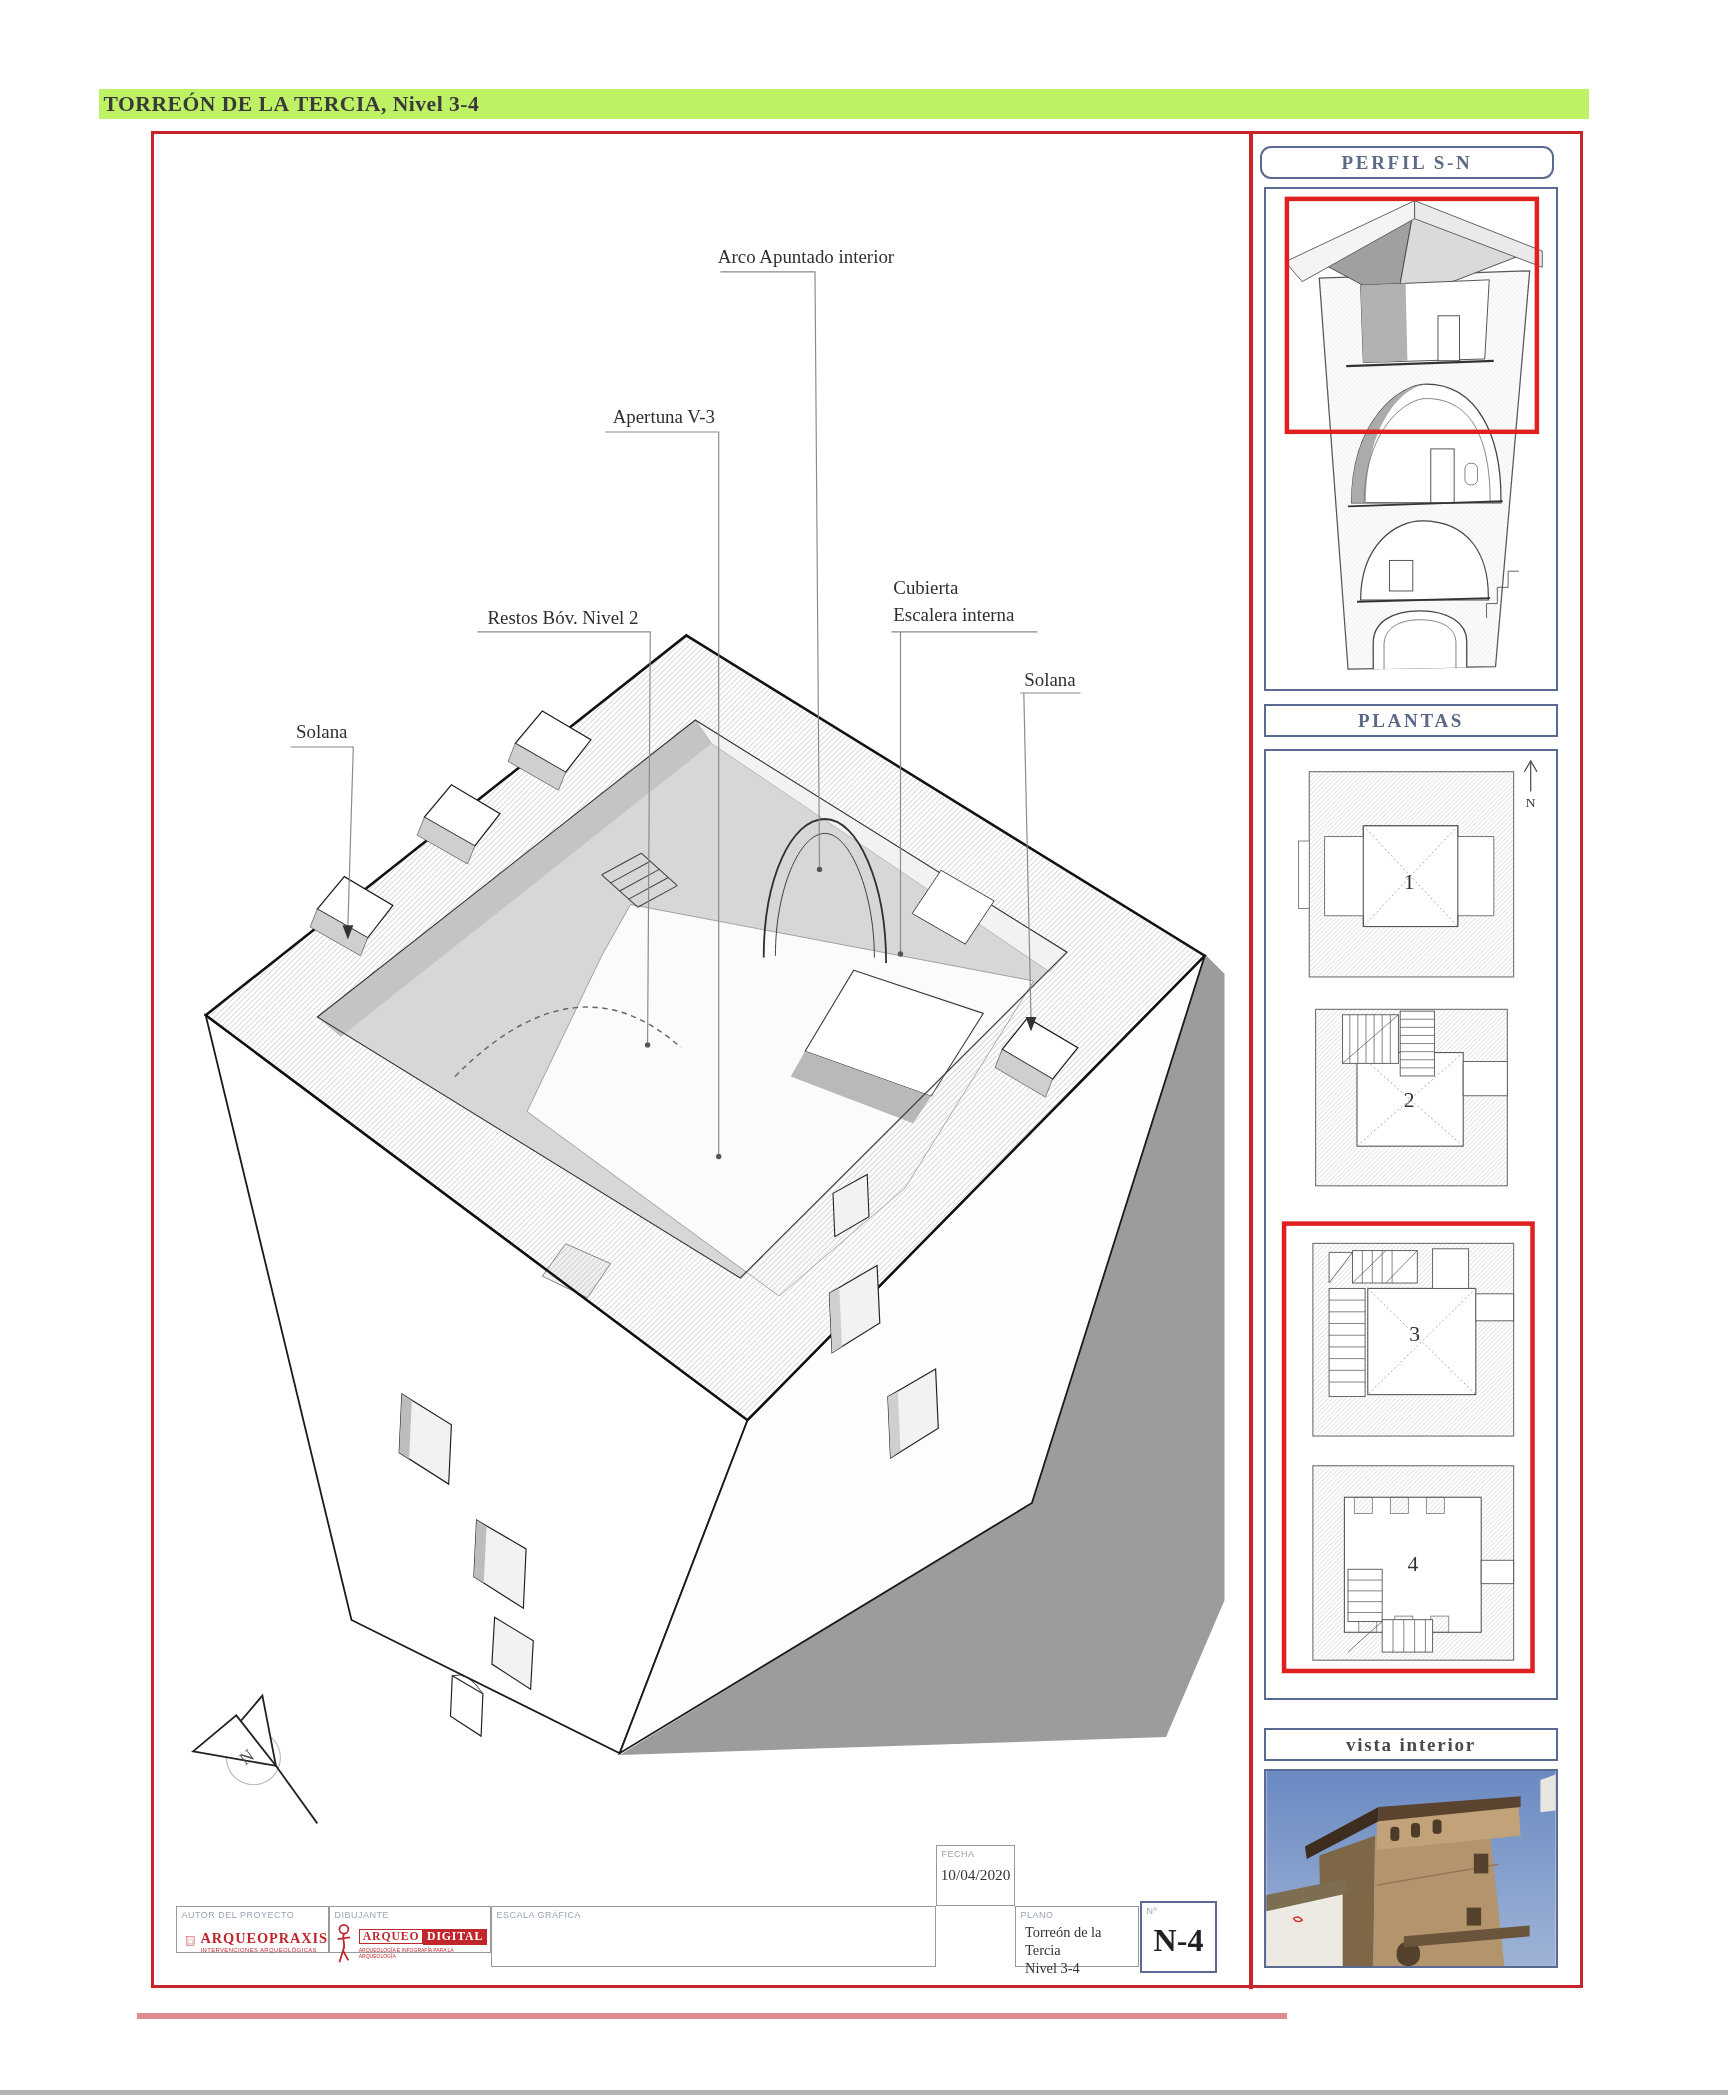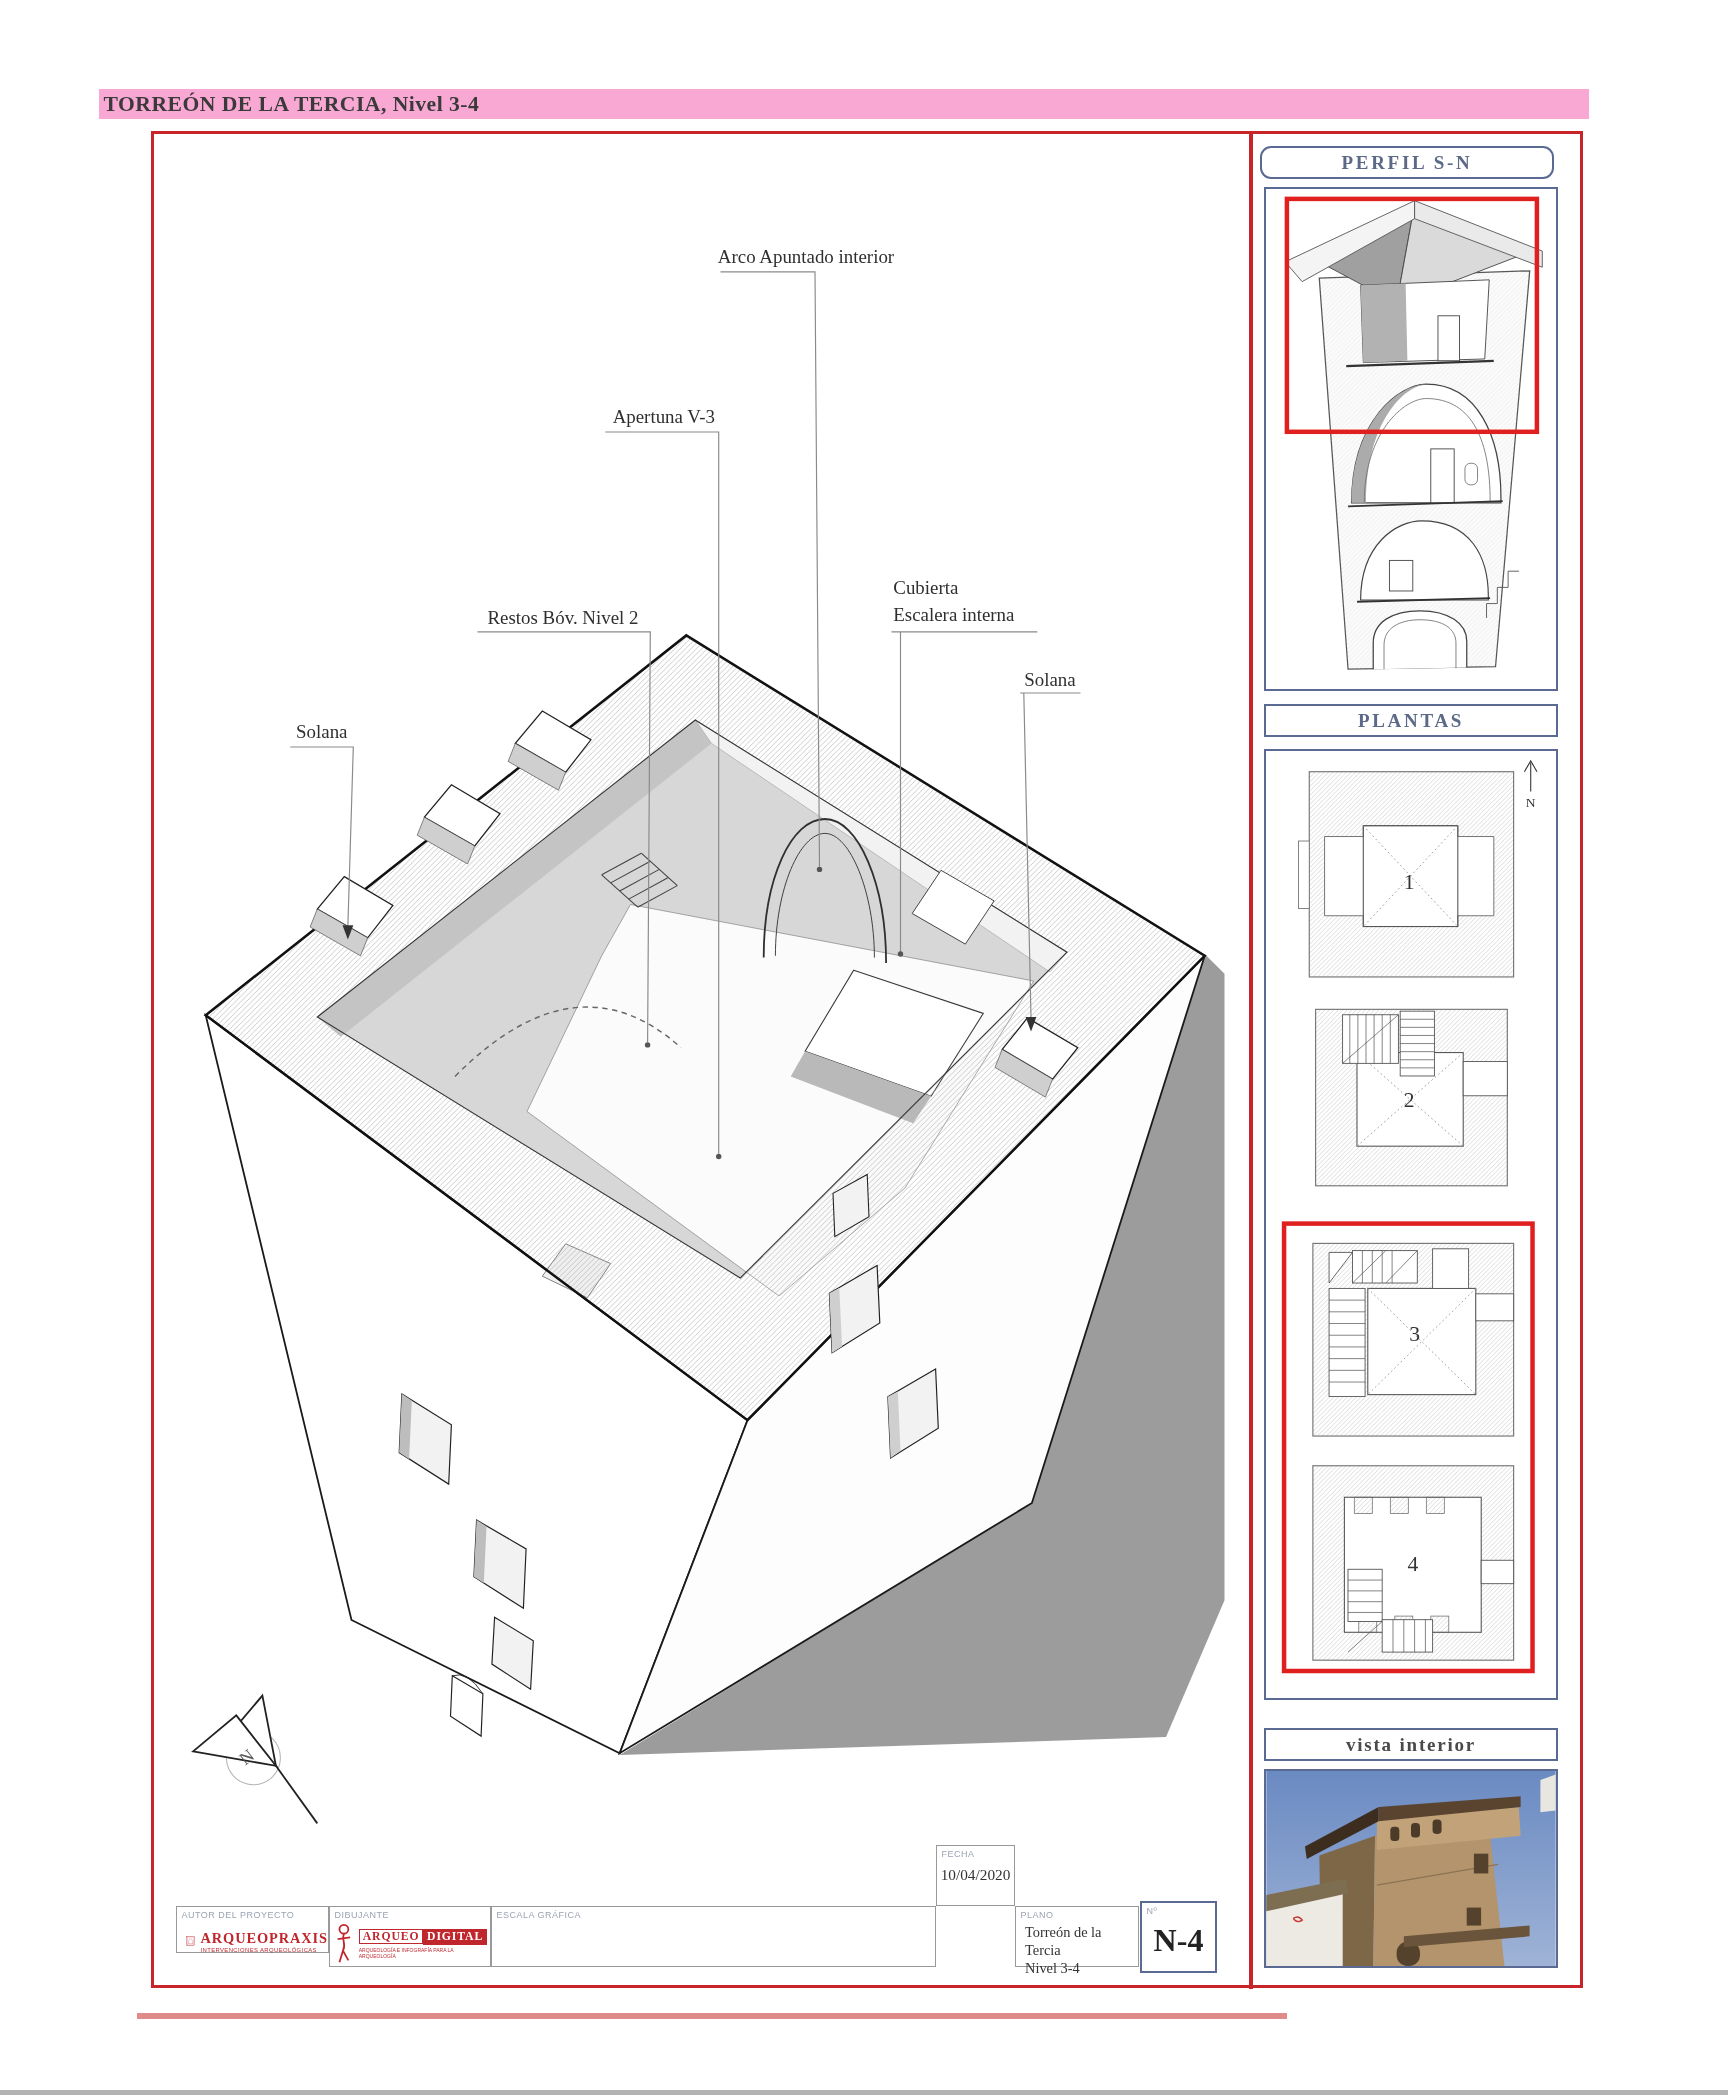--- a/index.html
+++ b/index.html
@@ -1,19 +1,19 @@
 <!DOCTYPE html>
 <html style="font-size:14.4px"><head>
 <meta charset="utf-8">
 <style>
   html,body{margin:0;padding:0;background:#fff;}
   body{width:1728px;height:2097px;position:relative;overflow:hidden;
        font-family:"Liberation Serif",serif;color:#2f2f2f;}
   .abs{position:absolute;}
-  .titlebar{left:99px;top:89px;width:1490px;height:30px;background:#f9a8d4;}
+  .titlebar{left:99px;top:89px;width:1490px;height:30px;background:#bef264;}
   .titlebar span{display:block;padding-left:4.5px;line-height:30px;
        font-size:21.6px;font-weight:bold;color:#3a3a3a;letter-spacing:0.5px;}
   .outer-frame{left:151px;top:131px;width:1426px;height:1851px;border:3.6px solid #c8252b;}
   .divider{left:1249px;top:131px;width:3.6px;height:1858px;background:#c8252b;}
   .hdrbox{width:290px;border:2.7px solid #5a6a92;background:#fff;text-align:center;}
   .hdrbox span{display:block;line-height:29px;font-size:19px;font-weight:bold;
        color:#5c6a88;letter-spacing:2.7px;}
   .hdr-vista span{color:#4a4a4a;letter-spacing:1.8px;font-weight:bold;}
   .panel{border:2.7px solid #5a6a92;background:#fff;}
   .tb-cell{border:0.9px solid #999;background:#fff;box-sizing:border-box;}
@@ -359,21 +359,21 @@
       <path d="M10,30 V20 Q10,12 17,12 Q24,12 24,20 V30" fill="none" stroke="#c0272d" stroke-width="1"></path>
       <line x1="7" y1="30" x2="27" y2="30" stroke="#c0272d" stroke-width="1"></line>
     </svg>
     <div>
       <div class="red ap-name">ARQUEOPRAXIS</div>
       <div class="red ap-sub">INTERVENCIONES ARQUEOLÓGICAS</div>
     </div>
   </div>
 </div>
 
-<div class="abs tb-cell" style="left:329px;top:1906px;width:162px;height:61px;">
+<div class="abs tb-cell" style="left:329px;top:1906px;width:162px;height:47px;">
   <div class="tb-label">DIBUJANTE</div>
   <div class="logo-row" style="padding-left:3.6px;">
     <svg width="20" height="41" viewBox="0 0 22 46">
       <circle cx="11" cy="7" r="5" fill="none" stroke="#c0272d" stroke-width="2"></circle>
       <path d="M11,12 C8,19 14,23 10,31 L6,44 M10,31 L16,42 M4,18 L18,16" fill="none" stroke="#c0272d" stroke-width="2"></path>
     </svg>
     <div>
       <div class="ad-row">
         <span class="red ad-a">ARQUEO</span>
         <span class="ad-d">DIGITAL</span>

